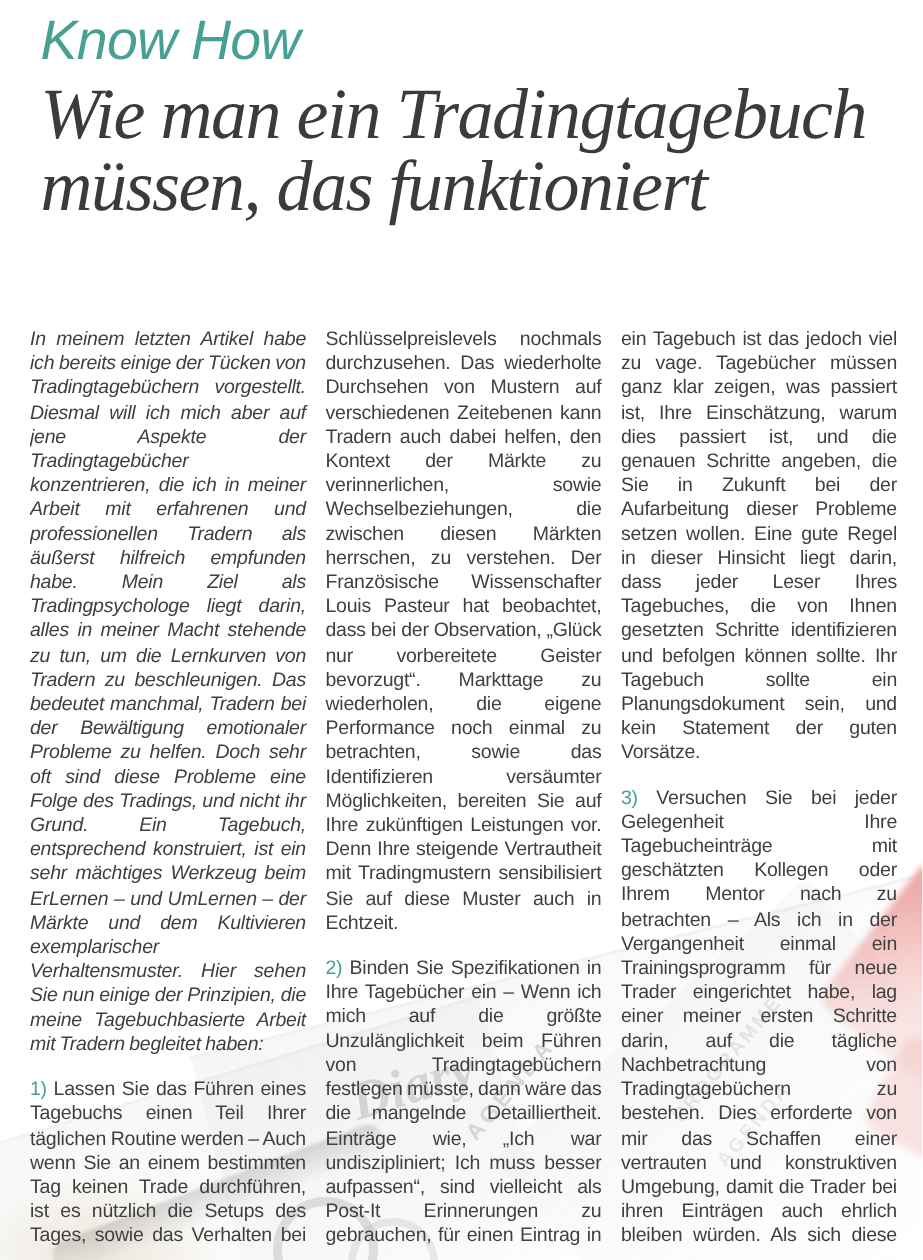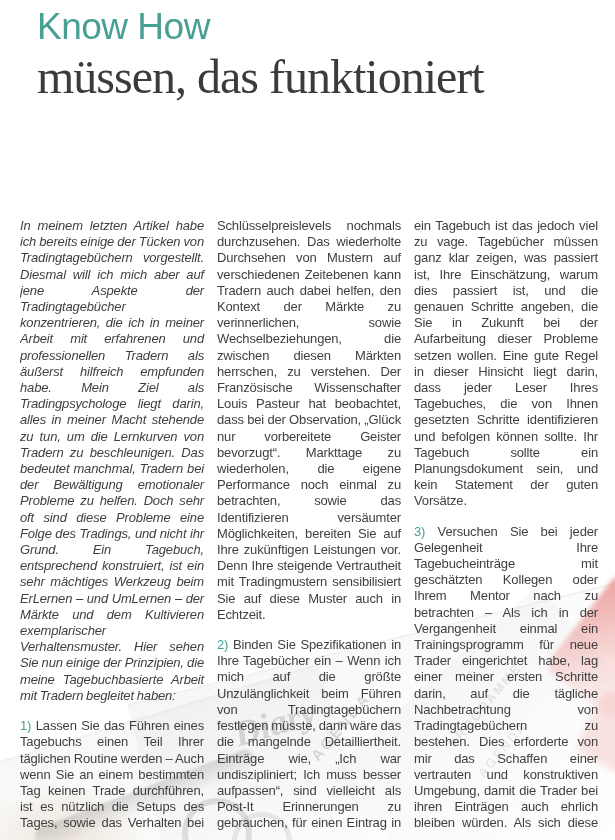--- a/index.html
+++ b/index.html
@@ -91,21 +91,21 @@
     transform: rotate(-50deg);
   }
   .wm-agenda2 {
     left: 468px; top: 742px;
     font-weight: 700; font-size: 13px; letter-spacing: 2px;
     color: rgba(190,190,190,0.30);
     transform: rotate(-50deg);
   }
 
   
-  .header { position: absolute; left: 37px; top: 7px; z-index: 1; }
+  .header { position: absolute; left: 27px; top: 7px; z-index: 1; font-style: italic; }
   .kicker {
     font-size: 37px; line-height: 40px;
     letter-spacing: -0.5px;
     color: #48a094;
   }
   .title {
     margin: 6px 0 0 0;
     font-family: "Liberation Serif", serif;
     font-weight: 400;
     font-size: 48px; line-height: 48px;
@@ -147,20 +147,21 @@
     <div class="wm wm-red2"></div>
     <span class="wm wm-text wm-diary">Diary</span>
     <span class="wm wm-text wm-agenda1">AGENDA</span>
     <span class="wm wm-text wm-programme">PROGRAMME</span>
     <span class="wm wm-text wm-agenda2">AGENDA</span>
   </div>
 
   <header class="header">
     <div class="kicker">Know How</div>
     <h1 class="title">
+      <span class="line">Wie man ein Tradingtagebuch</span>
       <span class="line">müssen, das funktioniert</span>
     </h1>
   </header>
 
   <main class="columns" lang="de">
     <p class="intro">In meinem letzten Artikel habe ich bereits einige der Tücken von Tradingtagebüchern vorgestellt. Diesmal will ich mich aber auf jene Aspekte der Tradingtagebücher konzentrieren, die ich in meiner Arbeit mit erfahrenen und professionellen Tradern als äußerst hilfreich empfunden habe. Mein Ziel als Tradingpsychologe liegt darin, alles in meiner Macht stehende zu tun, um die Lernkurven von Tradern zu beschleunigen. Das bedeutet manchmal, Tradern bei der Bewältigung emotionaler Probleme zu helfen. Doch sehr oft sind diese Probleme eine Folge des Tradings, und nicht ihr Grund. Ein Tagebuch, entsprechend konstruiert, ist ein sehr mächtiges Werkzeug beim ErLernen – und UmLernen – der Märkte und dem Kultivieren exemplarischer Verhaltensmuster. Hier sehen Sie nun einige der Prinzipien, die meine Tagebuchbasierte Arbeit mit Tradern begleitet haben:</p>
     <p class="point"><span class="num">1)</span> <span>Lassen Sie das Führen eines Tagebuchs einen Teil Ihrer täglichen Routine werden – Auch wenn Sie an einem bestimmten Tag keinen Trade durchführen, ist es nützlich die Setups des Tages, sowie das Verhalten bei Schlüsselpreislevels nochmals durchzusehen. Das wiederholte Durchsehen von Mustern auf verschiedenen Zeitebenen kann Tradern auch dabei helfen, den Kontext der Märkte zu verinnerlichen, sowie Wechselbeziehungen, die zwischen diesen Märkten herrschen, zu verstehen. Der Französische Wissenschafter Louis Pasteur hat beobachtet, dass bei der Observation, „Glück nur vorbereitete Geister bevorzugt“. Markttage zu wiederholen, die eigene Performance noch einmal zu betrachten, sowie das Identifizieren versäumter Möglichkeiten, bereiten Sie auf Ihre zukünftigen Leistungen vor. Denn Ihre steigende Vertrautheit mit Tradingmustern sensibilisiert Sie auf diese Muster auch in Echtzeit.</span></p>
     <p class="point"><span class="num">2)</span> <span>Binden Sie Spezifikationen in Ihre Tagebücher ein – Wenn ich mich auf die größte Unzulänglichkeit beim Führen von Tradingtagebüchern festlegen müsste, dann wäre das die mangelnde Detailliertheit. Einträge wie, „Ich war undiszipliniert; Ich muss besser aufpassen“, sind vielleicht als Post-It Erinnerungen zu gebrauchen, für einen Eintrag in ein Tagebuch ist das jedoch viel zu vage. Tagebücher müssen ganz klar zeigen, was passiert ist, Ihre Einschätzung, warum dies passiert ist, und die genauen Schritte angeben, die Sie in Zukunft bei der Aufarbeitung dieser Probleme setzen wollen. Eine gute Regel in dieser Hinsicht liegt darin, dass jeder Leser Ihres Tagebuches, die von Ihnen gesetzten Schritte identifizieren und befolgen können sollte. Ihr Tagebuch sollte ein Planungsdokument sein, und kein Statement der guten Vorsätze.</span></p>
     <p class="point"><span class="num">3)</span> <span>Versuchen Sie bei jeder Gelegenheit Ihre Tagebucheinträge mit geschätzten Kollegen oder Ihrem Mentor nach zu betrachten – Als ich in der Vergangenheit einmal ein Trainingsprogramm für neue Trader eingerichtet habe, lag einer meiner ersten Schritte darin, auf die tägliche Nachbetrachtung von Tradingtagebüchern zu bestehen. Dies erforderte von mir das Schaffen einer vertrauten und konstruktiven Umgebung, damit die Trader bei ihren Einträgen auch ehrlich bleiben würden. Als sich diese Offenheit entwickelt hatte, wurden die Nachbetrachtungen zu pro-aktiven Planungssitzungen (für gewöhnlich kurz vor dem Beginn eines Tradingtages), die Probleme behandelten, noch bevor Sie sich negativ auf die Gewinn- und Verluststatistik auswirken konnten. Noch wichtiger war jedoch, dass der tägliche Rückblick Erwartungen bezüglich Verantwortung generierte, da die Trader wussten, dass meine unausweichliche Frage, „Wie haben Sie sich bei der Erreichung Ihrer heutigen Ziele geschlagen?“, gestellt werden würde.</span></p>
 

